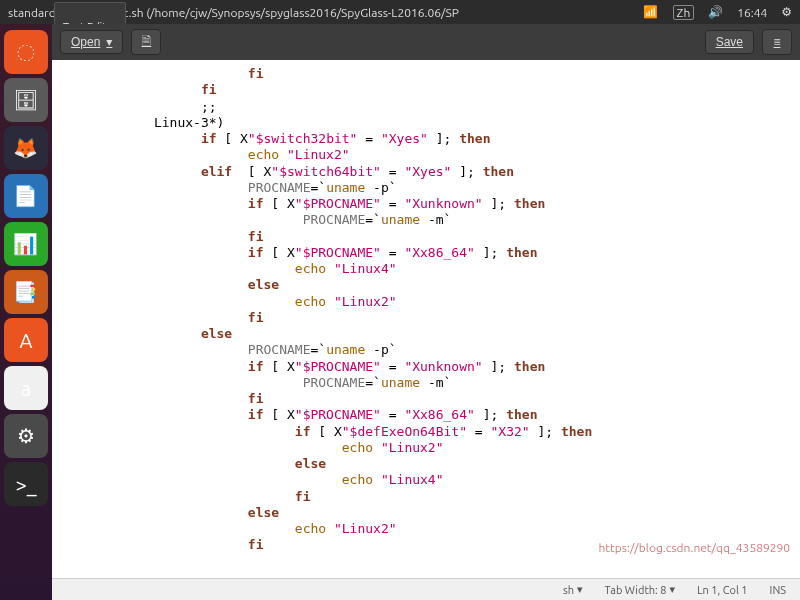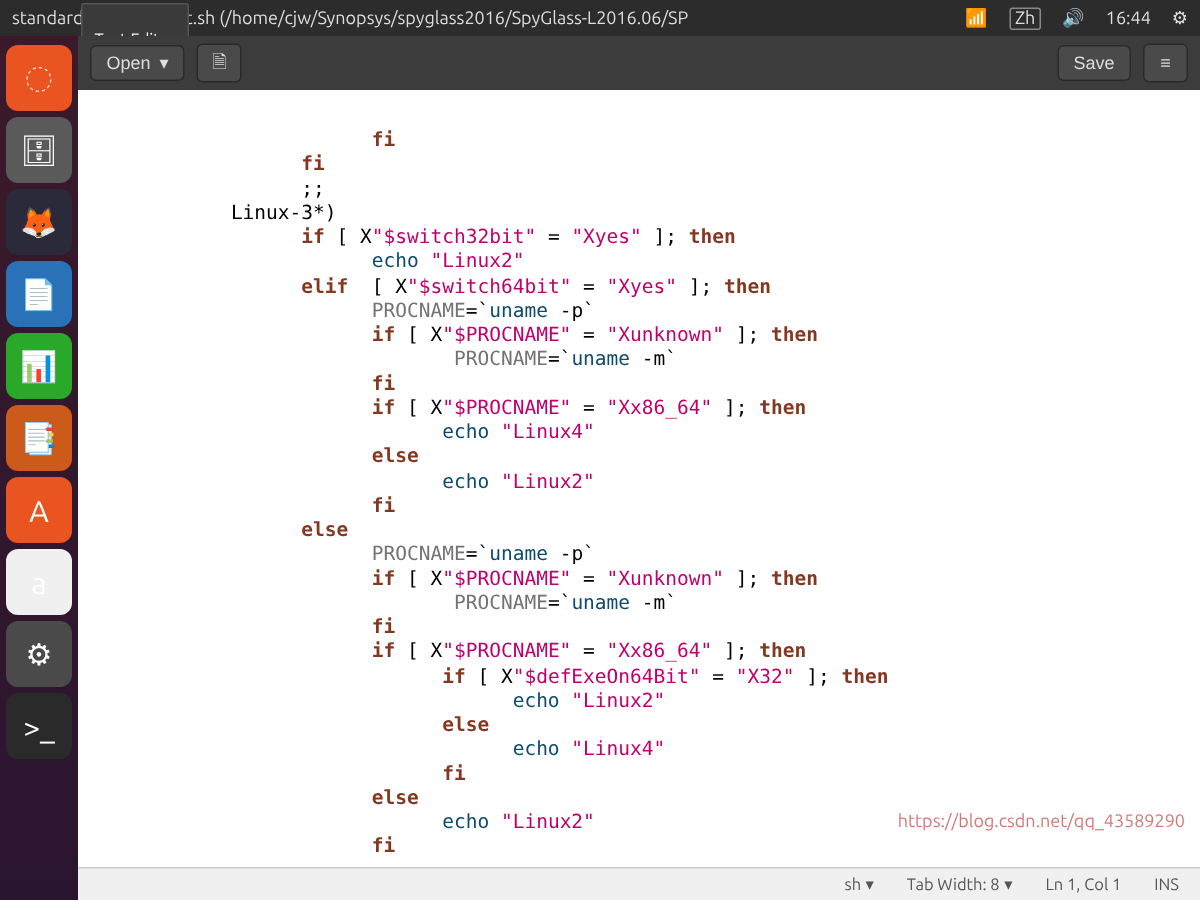--- a/index.html
+++ b/index.html
@@ -5,30 +5,30 @@
 * { margin: 0; padding: 0; box-sizing: border-box; }
 body { font-family: Ubuntu, sans-serif; font-size: 13px; background: #fff; overflow: hidden; width: 800px; height: 600px; }
 .topbar { background: #2c2c2c; height: 24px; display: flex; align-items: center; color: #ddd; padding: 0 8px; }
 .topbar-title { flex: 1; font-size: 12px; white-space: nowrap; overflow: hidden; }
 .topbar-right { display: flex; align-items: center; gap: 14px; font-size: 12px; }
 .topbar-tooltip { position: absolute; top: 2px; left: 54px; background: #3a3a3a; color: #eee; padding: 18px 8px; font-size: 11px; border-radius: 2px; border: 1px solid #555; }
 .launcher { position: absolute; left: 0; top: 24px; bottom: 0; width: 52px; background: linear-gradient(#3a1a2a, #2a1530); display: flex; flex-direction: column; align-items: center; padding-top: 6px; gap: 4px; }
 .launcher-item { width: 44px; height: 44px; border-radius: 8px; display: flex; align-items: center; justify-content: center; font-size: 20px; }
 .main { position: absolute; left: 52px; top: 24px; right: 0; bottom: 0; display: flex; flex-direction: column; }
 .toolbar { background: #3c3c3c; height: 36px; display: flex; align-items: center; padding: 0 8px; gap: 8px; }
-.btn { background: #4a4a4a; border: 1px solid #2a2a2a; border-radius: 4px; color: #ddd; padding: 4px 10px; font-size: 12px; display: inline-flex; align-items: center; gap: 6px; cursor: pointer; }
+.btn { background: #4a4a4a; border: 1px solid #2a2a2a; border-radius: 4px; color: #ddd; padding: 4px 10px; font-size: 12px; display: inline-flex; align-items: center; gap: 6px; cursor: pointer; text-decoration: underline; }
 .new-btn { width: 30px; height: 26px; padding: 0; justify-content: center; }
 .title-area { flex: 1; text-align: center; color: #ddd; font-size: 12px; line-height: 1.2; }
 .title-area .path { color: #999; font-size: 10px; }
-.editor { flex: 1; overflow: hidden; background: #fff; position: relative; margin-top: 20px; }
+.editor { flex: 1; overflow: hidden; background: #fff; position: relative; }
 .code { font-family: "DejaVu Sans Mono", monospace; font-size: 13px; line-height: 1.25; padding: 6px 0 6px 8px; white-space: pre; color: #000; }
 .kw { color: #843821; font-weight: bold; }
 .str { color: #c0006b; }
 .var { color: #737373; }
-.cmd { color: #0c4a6e; }
+.cmd { color: #a16207; }
 .statusbar { height: 22px; background: #f0f0f0; border-top: 1px solid #ccc; display: flex; align-items: center; justify-content: flex-end; gap: 22px; padding: 0 14px; font-size: 11px; color: #555; }
 .status-item { display: inline-flex; align-items: center; gap: 3px; }
 .watermark { position: absolute; bottom: 24px; right: 10px; color: #b91c1c; font-size: 12px; opacity: 0.6; }
 </style>
 </head>
 <body>
 
 <div class="topbar">
   <span class="topbar-title">standard-environment.sh (/home/cjw/Synopsys/spyglass2016/SpyGlass-L2016.06/SP</span>
   <div class="topbar-right">

